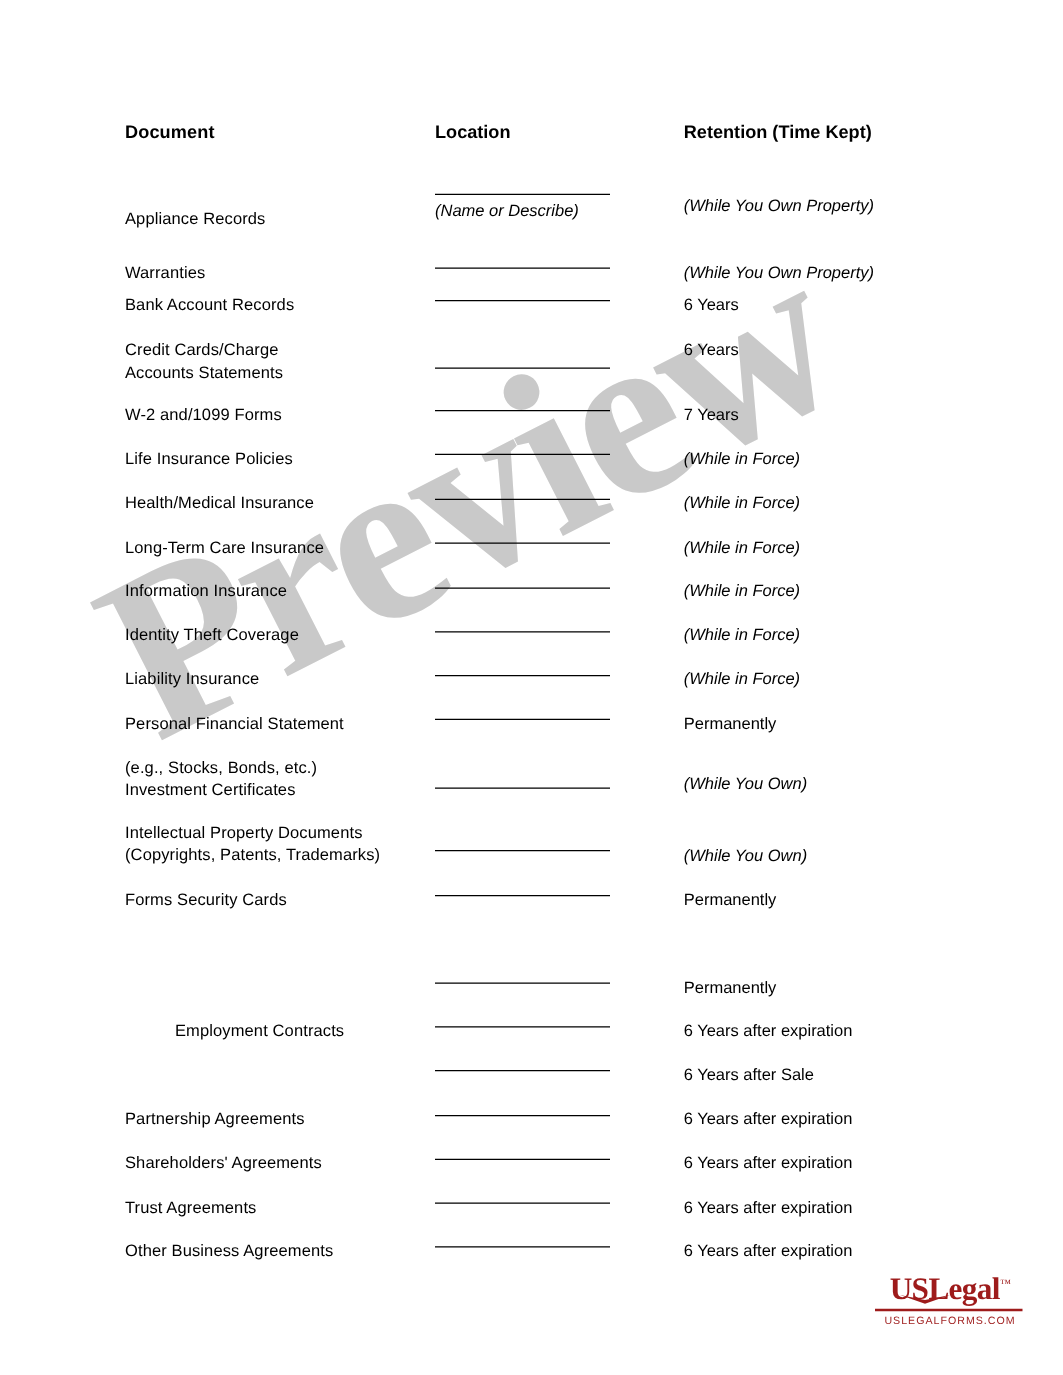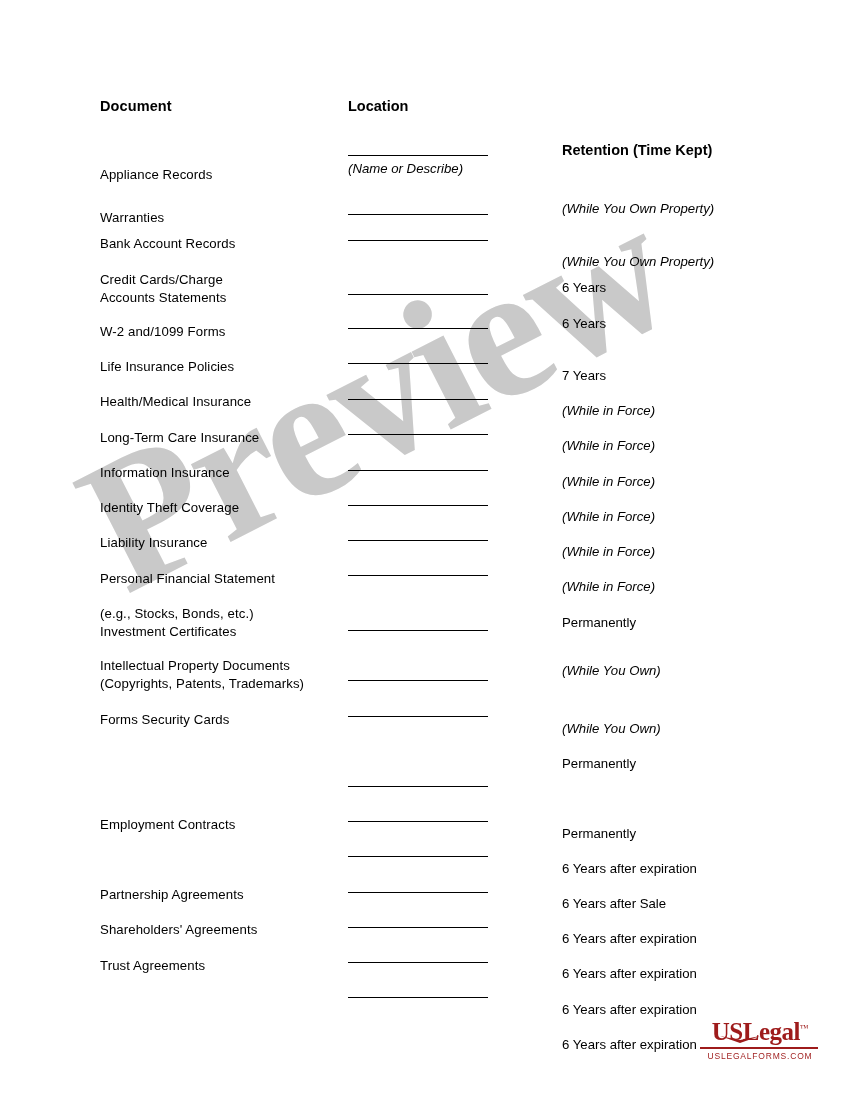--- a/index.html
+++ b/index.html
@@ -78,26 +78,25 @@
   .col-loc {
     position: absolute;
     left: 248px;
     top: 0;
     width: 145px;
     font-size: 13.2px;
     line-height: 17.5px;
   }
   .col-ret {
     position: absolute;
-    left: 462px;
+    left: 447px;
     top: 0;
     width: 210px;
     font-size: 13.2px;
     line-height: 17.5px;
-    margin-top: 44px;
   }
 
   .hdr .col-doc,
   .hdr .col-loc,
   .hdr .col-ret {
     font-weight: bold;
     font-size: 14.5px;
   }
 
   .blank-line {
@@ -286,21 +285,21 @@
             <div>Forms Security Cards</div>
           </div>
           <div class="col-loc" style="top: 597px;">
             <span class="blank-line"></span>
           </div>
           <div class="col-ret" style="top: 593px;">Permanently</div>
           <div class="col-loc" style="top: 667px;">
             <span class="blank-line"></span>
           </div>
           <div class="col-ret" style="top: 663px;">Permanently</div>
-          <div class="col-doc" style="top: 698px;">
+          <div class="col-doc" style="top: 698px; margin-left: 40px;">
             <div>Employment Contracts</div>
           </div>
           <div class="col-loc" style="top: 702px;">
             <span class="blank-line"></span>
           </div>
           <div class="col-ret" style="top: 698px;">6 Years after expiration</div>
           <div class="col-loc" style="top: 737px;">
             <span class="blank-line"></span>
           </div>
           <div class="col-ret" style="top: 733px;">6 Years after Sale</div>
@@ -318,20 +317,23 @@
             <span class="blank-line"></span>
           </div>
           <div class="col-ret" style="top: 803px;">6 Years after expiration</div>
           <div class="col-doc" style="top: 839px;">
             <div>Trust Agreements</div>
           </div>
           <div class="col-loc" style="top: 843px;">
             <span class="blank-line"></span>
           </div>
           <div class="col-ret" style="top: 839px;">6 Years after expiration</div>
+          <div class="col-doc" style="top: 874px;">
+            <div>Other Business Agreements</div>
+          </div>
           <div class="col-loc" style="top: 878px;">
             <span class="blank-line"></span>
           </div>
           <div class="col-ret" style="top: 874px;">6 Years after expiration</div>
         </div>
 
       <div class="col-loc note" style="position:absolute;left:248px;top:62px;width:200px;">(Name or Describe)</div>
 
     </div>
 

